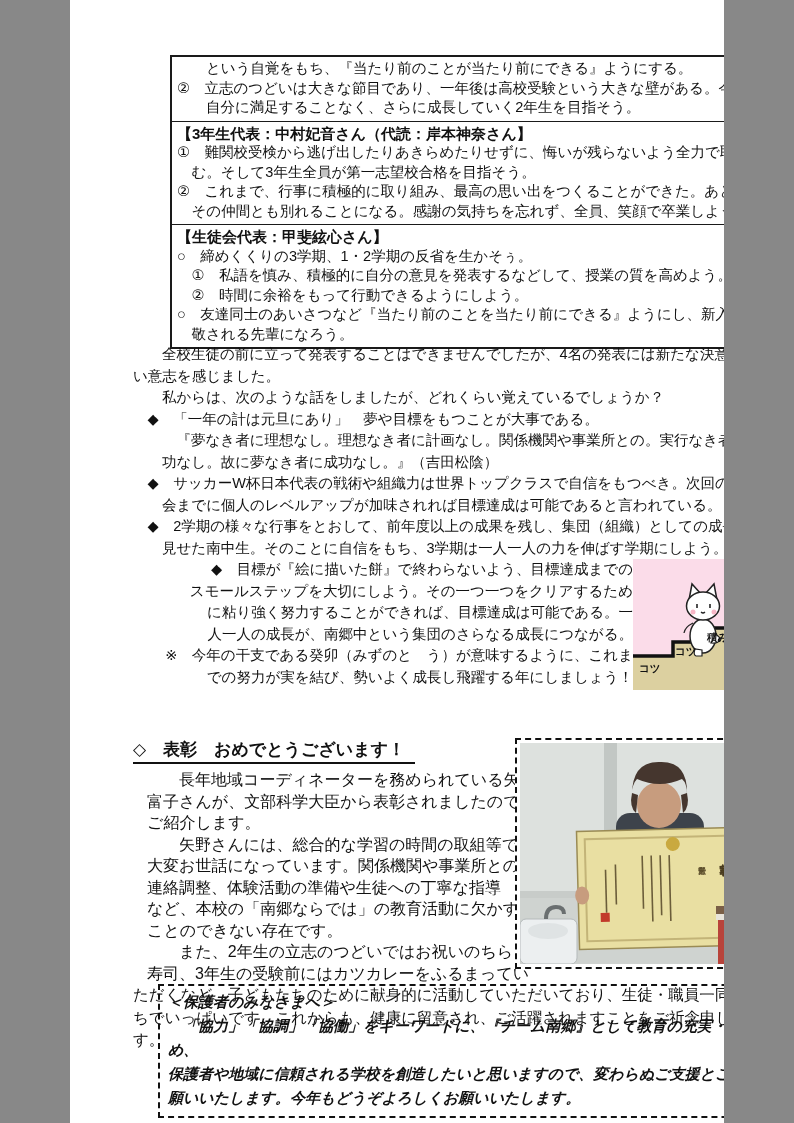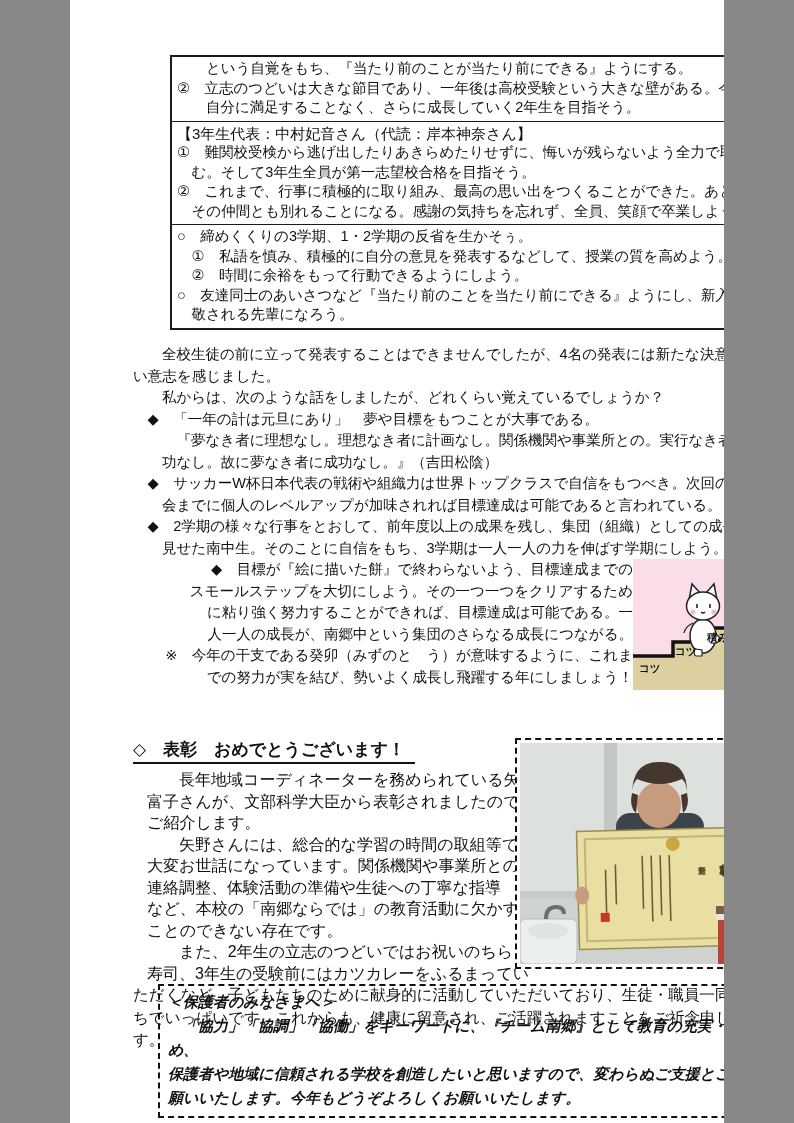--- a/index.html
+++ b/index.html
@@ -11,21 +11,21 @@
   }
   .pre{white-space:pre-line;margin:0;}
   
   .box1{
     position:absolute;left:100px;top:55px;width:616px;
     border:2px solid #1a1a1a;box-sizing:border-box;
     font-size:14.5px;line-height:19.5px;
   }
   .box1 .sec{padding:2px 5px 3px 5px;}
   .box1 .sec + .sec{border-top:1.5px solid #1a1a1a;}
-  .sec-head{font-weight:normal;font-size:15px;}
+  .sec-head{font-weight:bold;font-size:15px;}
   
   .main{
     position:absolute;left:63px;top:344px;width:676px;
     font-size:14.5px;line-height:21.5px;
   }
   .main-row{display:flex;align-items:flex-start;text-align:right;}
   .main-row .col-left{width:500px;}
   .illustration{margin-left:auto;width:176px;height:131px;}
   
   .award{position:absolute;left:63px;top:740px;width:676px;}
@@ -60,20 +60,21 @@
 　　自分に満足することなく、さらに成長していく2年生を目指そう。</div>
     </div>
     <div class="sec">
       <div class="sec-head">【3年生代表：中村妃音さん（代読：岸本神奈さん】</div>
       <div class="pre">①　難関校受検から逃げ出したりあきらめたりせずに、悔いが残らないよう全力で取り組
 　む。そして3年生全員が第一志望校合格を目指そう。
 ②　これまで、行事に積極的に取り組み、最高の思い出をつくることができた。あと少しで
 　その仲間とも別れることになる。感謝の気持ちを忘れず、全員、笑顔で卒業しよう。</div>
     </div>
     <div class="sec">
+      <div class="sec-head">【生徒会代表：甲斐絃心さん】</div>
       <div class="pre">○　締めくくりの3学期、1・2学期の反省を生かそぅ。
 　①　私語を慎み、積極的に自分の意見を発表するなどして、授業の質を高めよう。
 　②　時間に余裕をもって行動できるようにしよう。
 ○　友達同士のあいさつなど『当たり前のことを当たり前にできる』ようにし、新入生に尊
 　敬される先輩になろう。</div>
     </div>
   </div>
 
   <div class="main">
     <p class="pre">　　全校生徒の前に立って発表することはできませんでしたが、4名の発表には新たな決意と強

